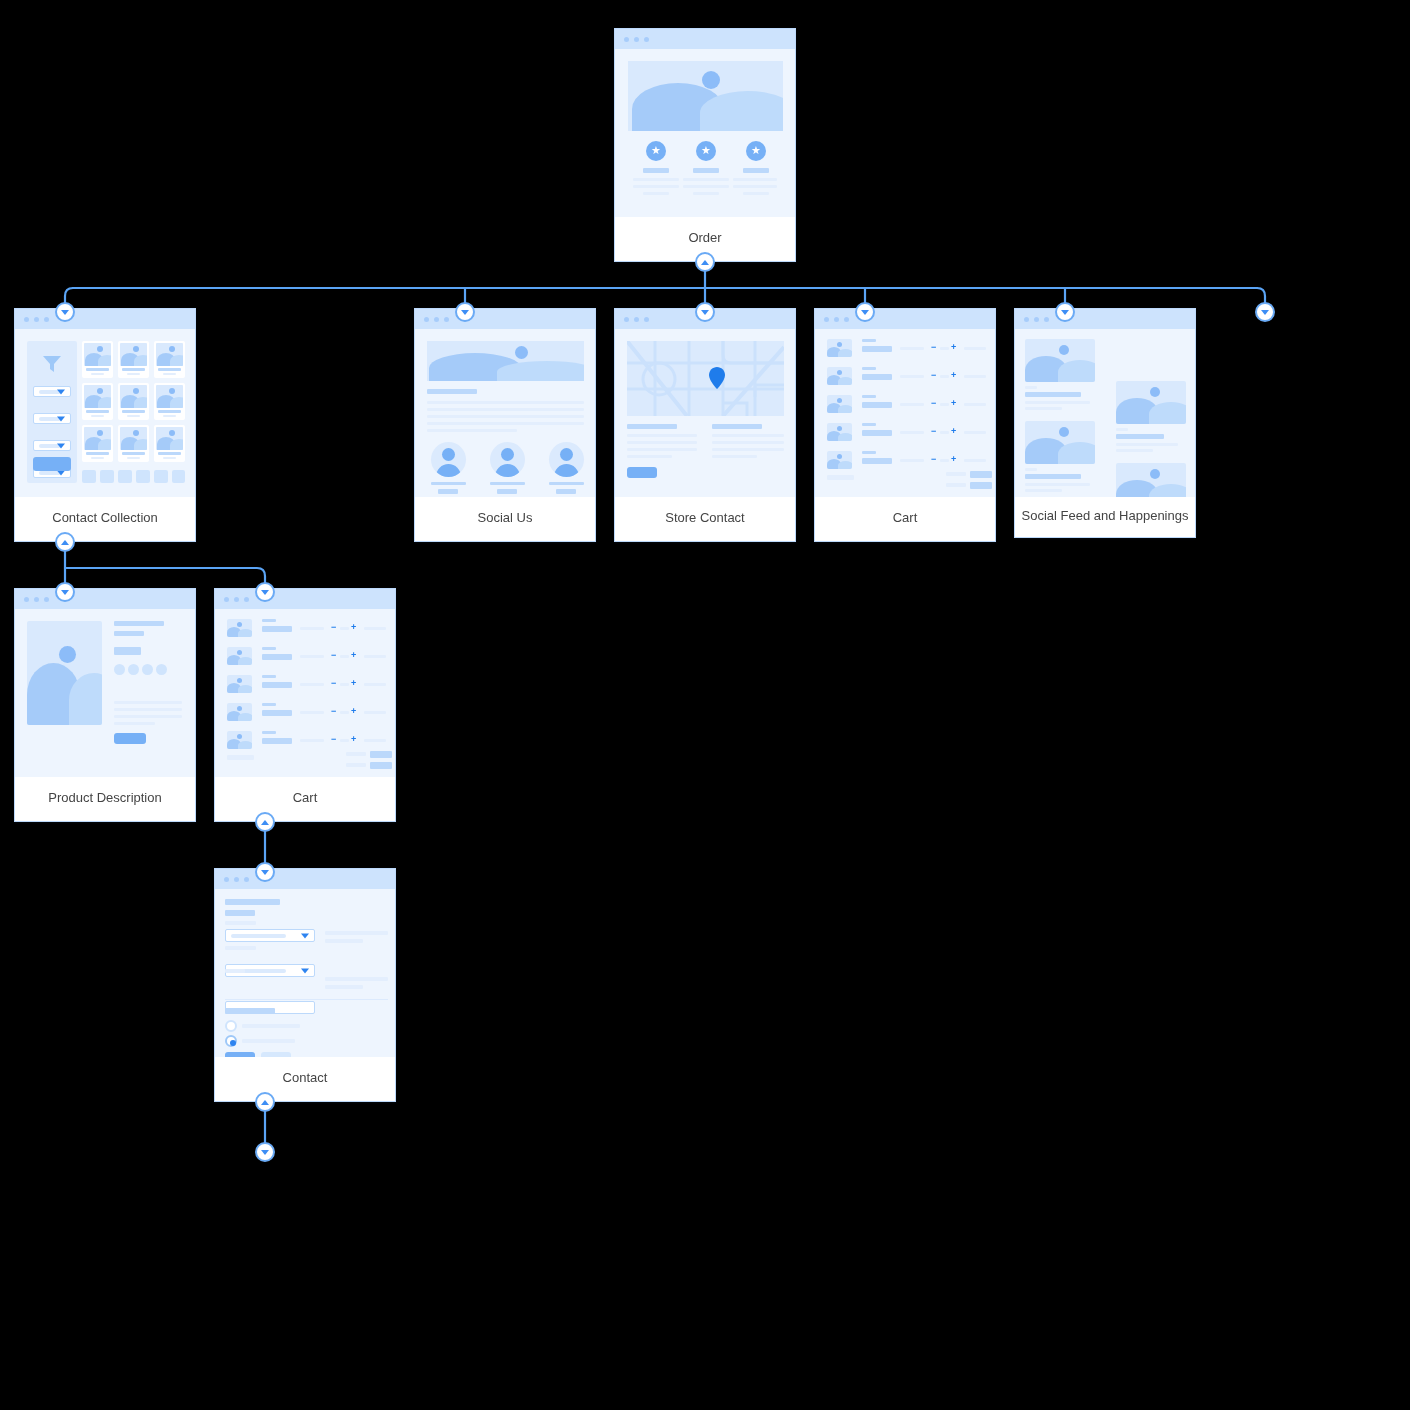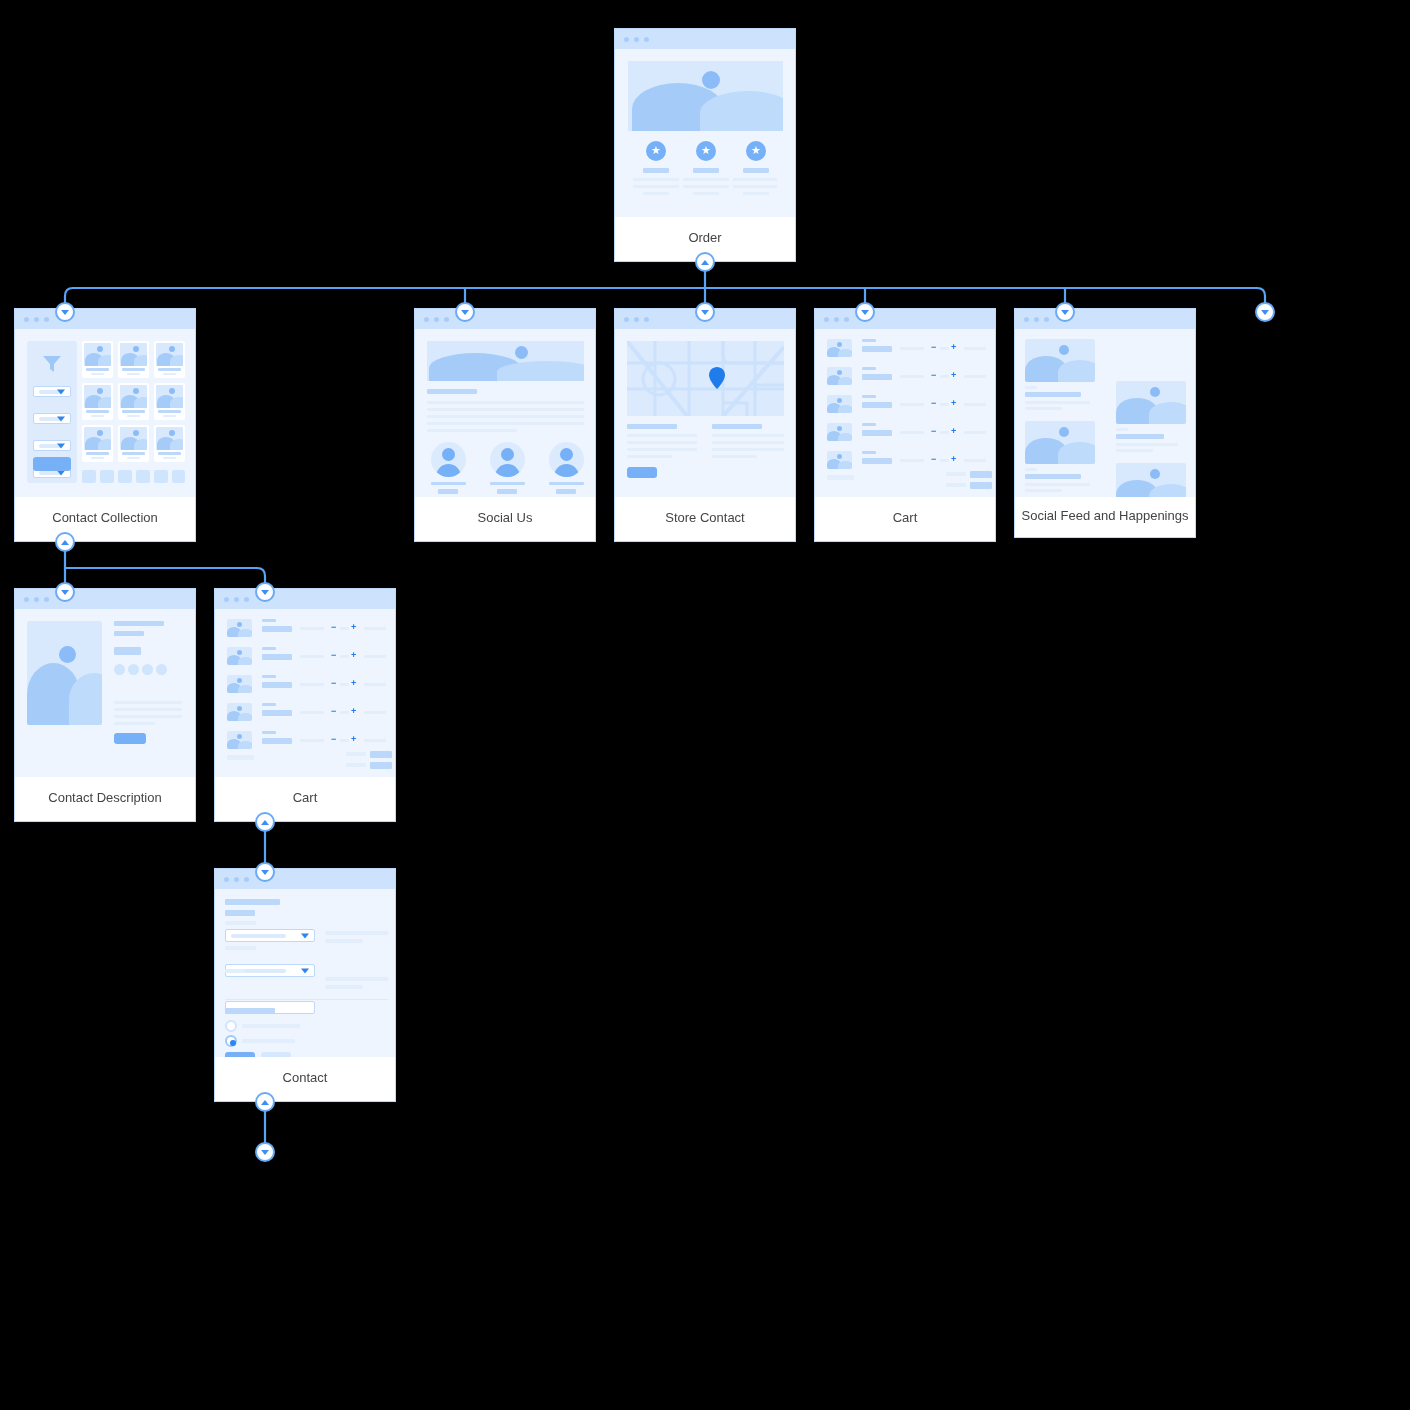--- a/index.html
+++ b/index.html
@@ -539,21 +539,21 @@
       <div class="dot blk" style="left:127px;top:55px;width:11px;height:11px;"></div>
       <div class="dot blk" style="left:141px;top:55px;width:11px;height:11px;"></div>
 
       <div class="bar lt blk" style="left:99px;top:92px;width:68px;height:3px;"></div>
       <div class="bar lt blk" style="left:99px;top:99px;width:68px;height:3px;"></div>
       <div class="bar lt blk" style="left:99px;top:106px;width:68px;height:3px;"></div>
       <div class="bar lt blk" style="left:99px;top:113px;width:41px;height:3px;"></div>
       <div class="btn blk" style="left:99px;top:124px;width:32px;height:11px;"></div>
 
     </div>
-    <div class="label">Contact Description</div>
+    <div class="label">Product Description</div>
   </div>
 
   <div class="card" style="left:214px;top:588px">
     <div class="titlebar">
         <i></i>
         <i></i>
         <i></i>
       </div>
     <div class="screen">
       <div class="blk" style="left:12px;top:10px;width:158px;">

